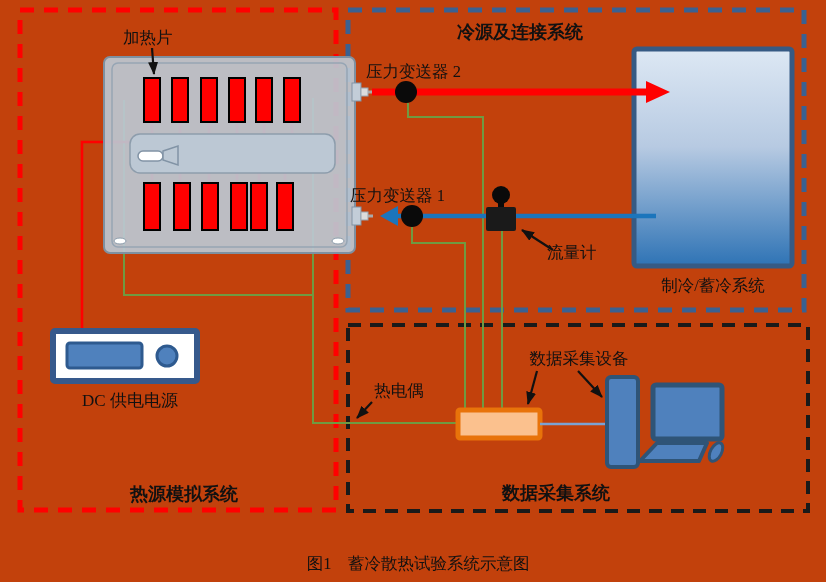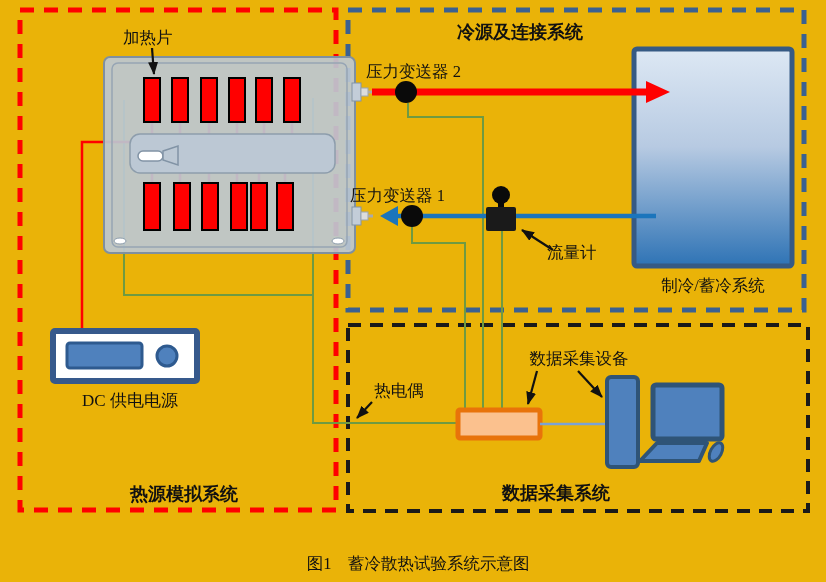--- a/index.html
+++ b/index.html
@@ -1,16 +1,16 @@
 <!DOCTYPE html>
 <html><head>
 <meta charset="utf-8">
 <style>
   html,body{margin:0;padding:0;background:#ffffff;}
-  .stage{position:relative;width:826px;height:582px;background:#eab308;overflow:hidden;
+  .stage{position:relative;width:826px;height:582px;background:#c2410c;overflow:hidden;
          font-family:"Liberation Serif","DejaVu Serif",serif;}
   svg{display:block;}
   text{font-family:"Liberation Serif","DejaVu Serif",serif;fill:#111111;}
   .lbl{font-size:16.5px;}
   .boxtitle{font-size:18px;font-weight:bold;}
   .caption{font-size:16.5px;}
   .dcline{font-size:17px;}
 </style>
 </head>
 <body>

